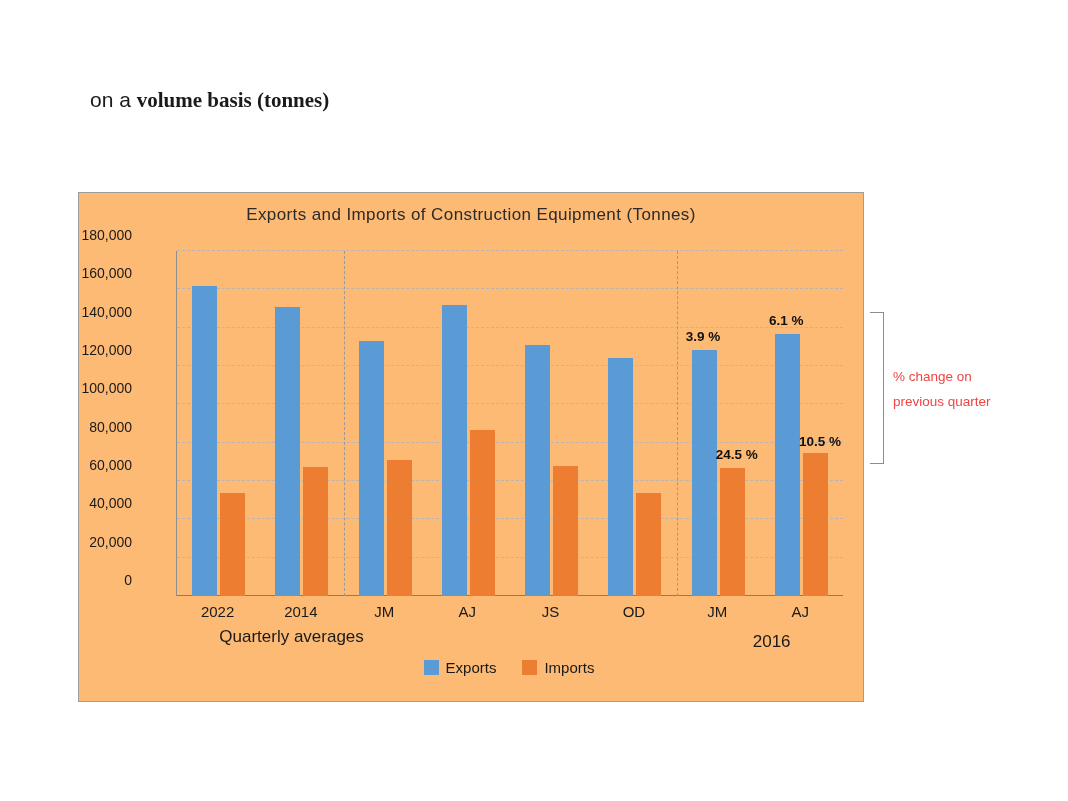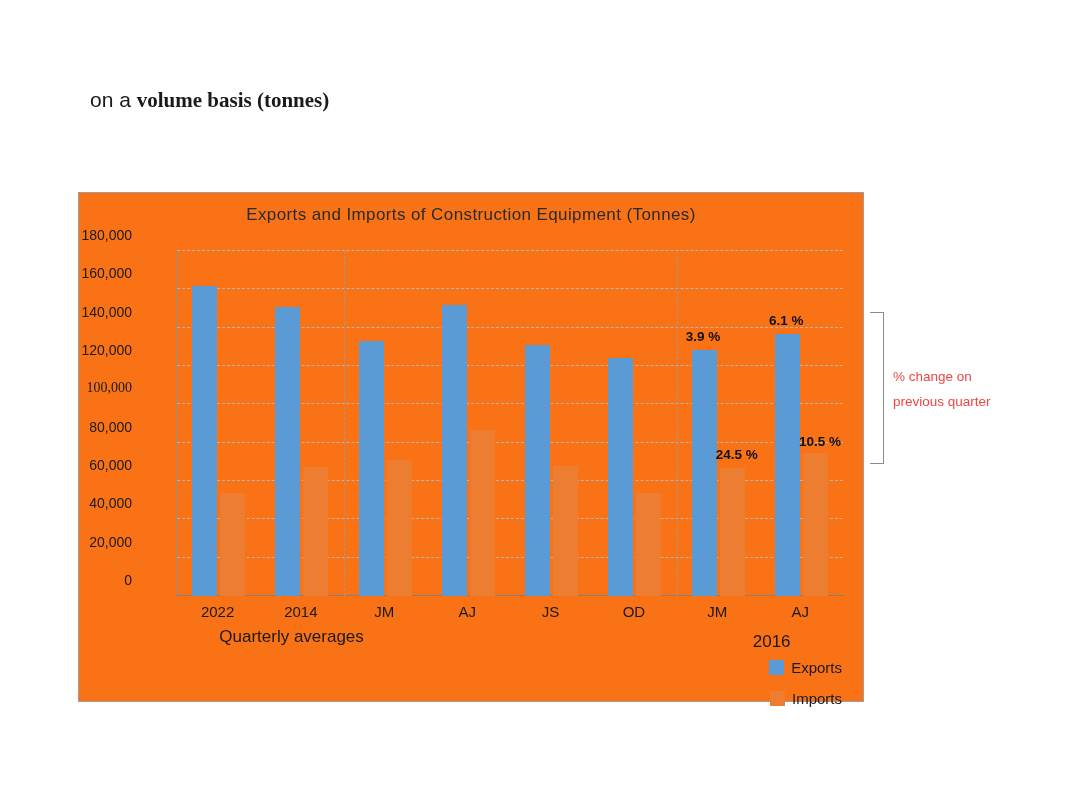--- a/index.html
+++ b/index.html
@@ -33,21 +33,21 @@
   }
 
   
   .chart-frame {
     position: absolute;
     left: 78px;
     top: 192px;
     width: 786px;
     height: 510px;
     border: 1px solid #9d9d9d;
-    background: #f97316;
+    background: #fdba74;
     box-sizing: border-box;
   }
 
   .chart-title {
     position: absolute;
     left: 0;
     top: 12px;
     width: 100%;
     text-align: center;
     font-size: 17px;
@@ -135,25 +135,24 @@
   }
 
   
   .legend {
     position: absolute;
     left: 0;
     top: 408px;
     width: 666px;
     display: flex;
     justify-content: center;
-    align-items: flex-end;
-    gap: 14px;
+    align-items: center;
+    gap: 26px;
     font-size: 15px;
     color: #1a1a1a;
-    flex-direction: column;
   }
   .legend-item {
     display: flex;
     align-items: center;
     gap: 7px;
   }
   .swatch {
     width: 15px;
     height: 15px;
     display: inline-block;
@@ -200,21 +199,21 @@
         <div class="ytick-label" style="bottom: 0px;">0</div>
         <div class="gridline" style="bottom: 38.3333px;"></div>
         <div class="ytick-label" style="bottom: 38.3333px;">20,000</div>
         <div class="gridline" style="bottom: 76.6667px;"></div>
         <div class="ytick-label" style="bottom: 76.6667px;">40,000</div>
         <div class="gridline" style="bottom: 115px;"></div>
         <div class="ytick-label" style="bottom: 115px;">60,000</div>
         <div class="gridline" style="bottom: 153.333px;"></div>
         <div class="ytick-label" style="bottom: 153.333px;">80,000</div>
         <div class="gridline" style="bottom: 191.667px;"></div>
-        <div class="ytick-label" style="bottom: 191.667px; font-family: Liberation Serif, serif;">100,000</div>
+        <div class="ytick-label" style="bottom: 191.667px;">100,000</div>
         <div class="gridline" style="bottom: 230px;"></div>
         <div class="ytick-label" style="bottom: 230px;">120,000</div>
         <div class="gridline" style="bottom: 268.333px;"></div>
         <div class="ytick-label" style="bottom: 268.333px;">140,000</div>
         <div class="gridline" style="bottom: 306.667px;"></div>
         <div class="ytick-label" style="bottom: 306.667px;">160,000</div>
         <div class="gridline" style="bottom: 345px;"></div>
         <div class="ytick-label" style="bottom: 345px;">180,000</div>
         <div class="vsep" style="left: 166.5px;"></div>
         <div class="vsep" style="left: 499.5px;"></div>

